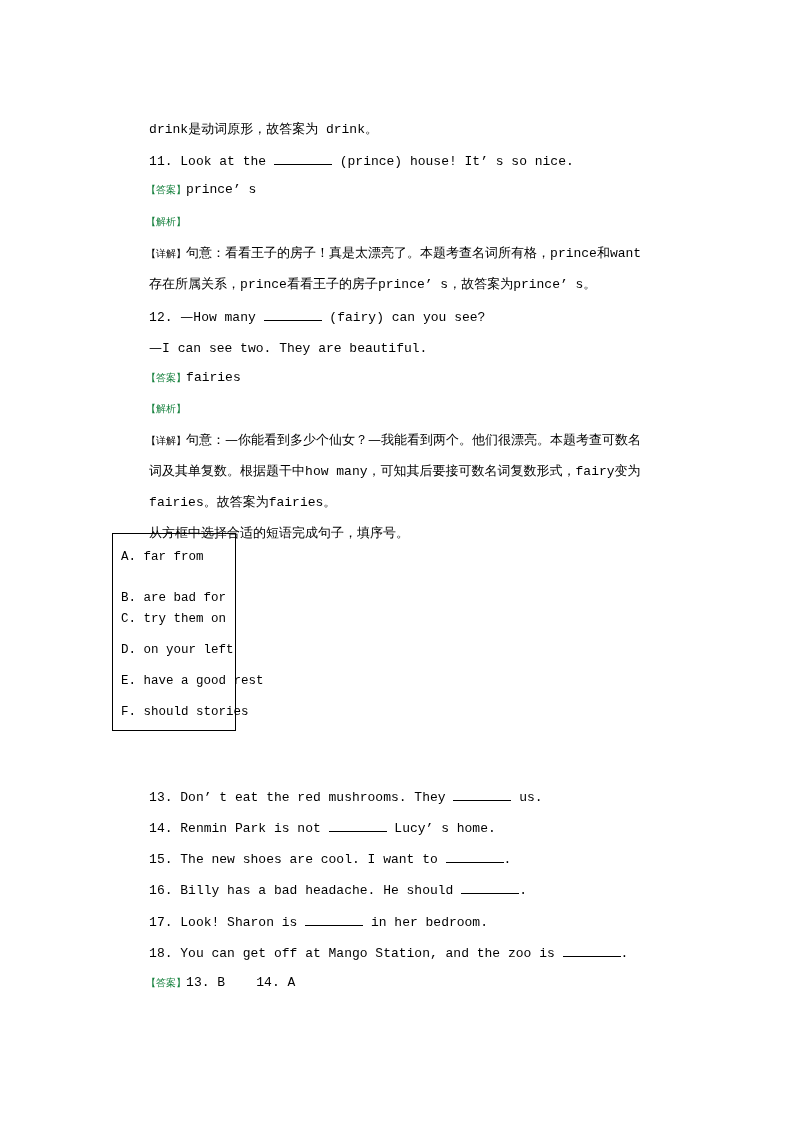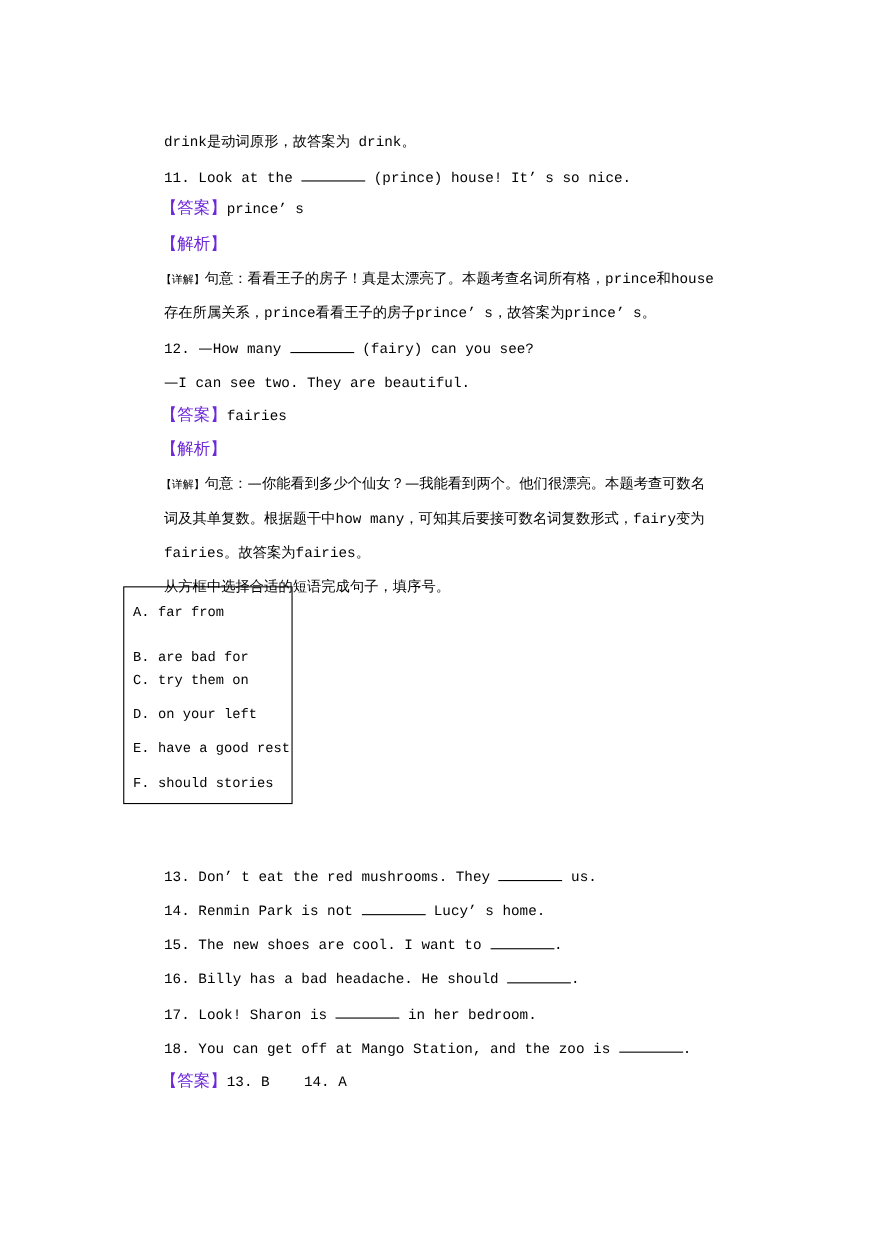--- a/index.html
+++ b/index.html
@@ -32,41 +32,41 @@
     }
     .cjk {
       font-family: "DejaVu Sans", "Liberation Sans", sans-serif;
       font-size: 13px;
     }
     .mono {
       font-family: "Liberation Mono", "DejaVu Sans Mono", monospace;
       font-size: 13px;
     }
     .tag {
-      color: #6d28d9;
+      color: #15803d;
       font-family: "DejaVu Sans", "Liberation Sans", sans-serif;
-      font-size: 15px;
+      font-size: 10px;
     }
     .tag-black {
       color: #000000;
       font-family: "DejaVu Sans", "Liberation Sans", sans-serif;
       font-size: 10px;
     }
     .blank {
       display: inline-block;
       width: 58px;
       border-bottom: 1px solid #000;
       height: 11px;
       vertical-align: baseline;
     }
     .option-box {
       position: absolute;
       left: 112px;
       top: 533px;
-      width: 154px;
+      width: 124px;
       height: 198px;
       border: 1px solid #000;
       box-sizing: border-box;
     }
     .option {
       position: absolute;
       left: 8px;
       font-family: "Liberation Mono", "DejaVu Sans Mono", monospace;
       font-size: 12.5px;
       line-height: 16px;
@@ -85,21 +85,21 @@
   <div class="line" style="top:137px;text-align:right;">
     <span class="mono">11. Look at the </span><span class="blank"></span><span class="mono"> (prince) house! It’ s so nice.</span>
   </div>
   <div class="line" style="top:165px; left:116px;">
     <span class="tag">【答案】</span><span class="mono">prince’ s</span>
   </div>
   <div class="line" style="top:197px; left:116px;">
     <span class="tag">【解析】</span>
   </div>
   <div class="line" style="top:229px; left:116px;">
-    <span class="tag-black">【详解】</span><span class="cjk">句意：看看王子的房子！真是太漂亮了。本题考查名词所有格，</span><span class="mono">prince</span><span class="cjk">和</span><span class="mono">house</span>
+    <span class="tag-black">【详解】</span><span class="cjk">句意：看看王子的房子！真是太漂亮了。本题考查名词所有格，</span><span class="mono">prince</span><span class="cjk">和</span><span class="mono">want</span>
   </div>
   <div class="line" style="top:260px;">
     <span class="cjk">存在所属关系，</span><span class="mono">prince</span><span class="cjk">看看王子的房子</span><span class="mono">prince’ s</span><span class="cjk">，故答案为</span><span class="mono">prince’ s</span><span class="cjk">。</span>
   </div>
 
   <div class="line" style="top:293px;">
     <span class="mono">12. </span><span class="cjk">—</span><span class="mono">How many </span><span class="blank"></span><span class="mono"> (fairy) can you see?</span>
   </div>
   <div class="line" style="top:324px;">
     <span class="cjk">—</span><span class="mono">I can see two. They are beautiful.</span>

